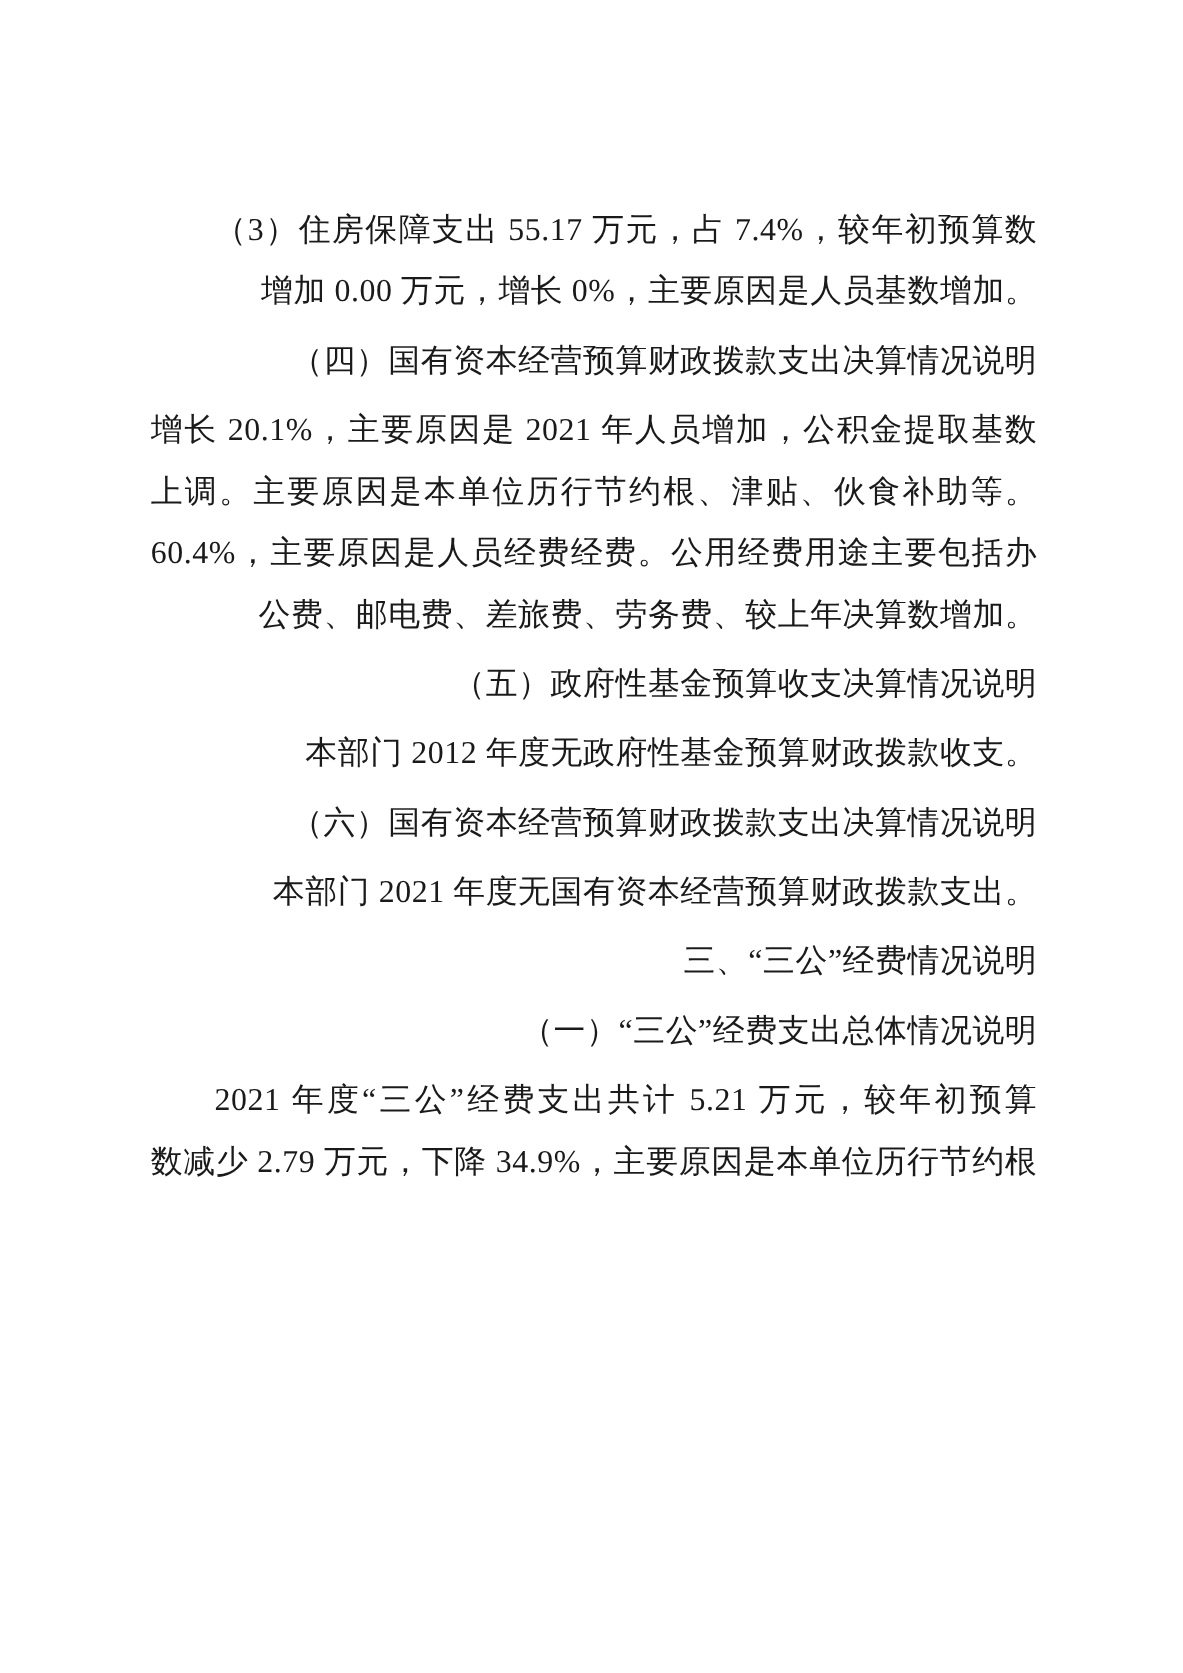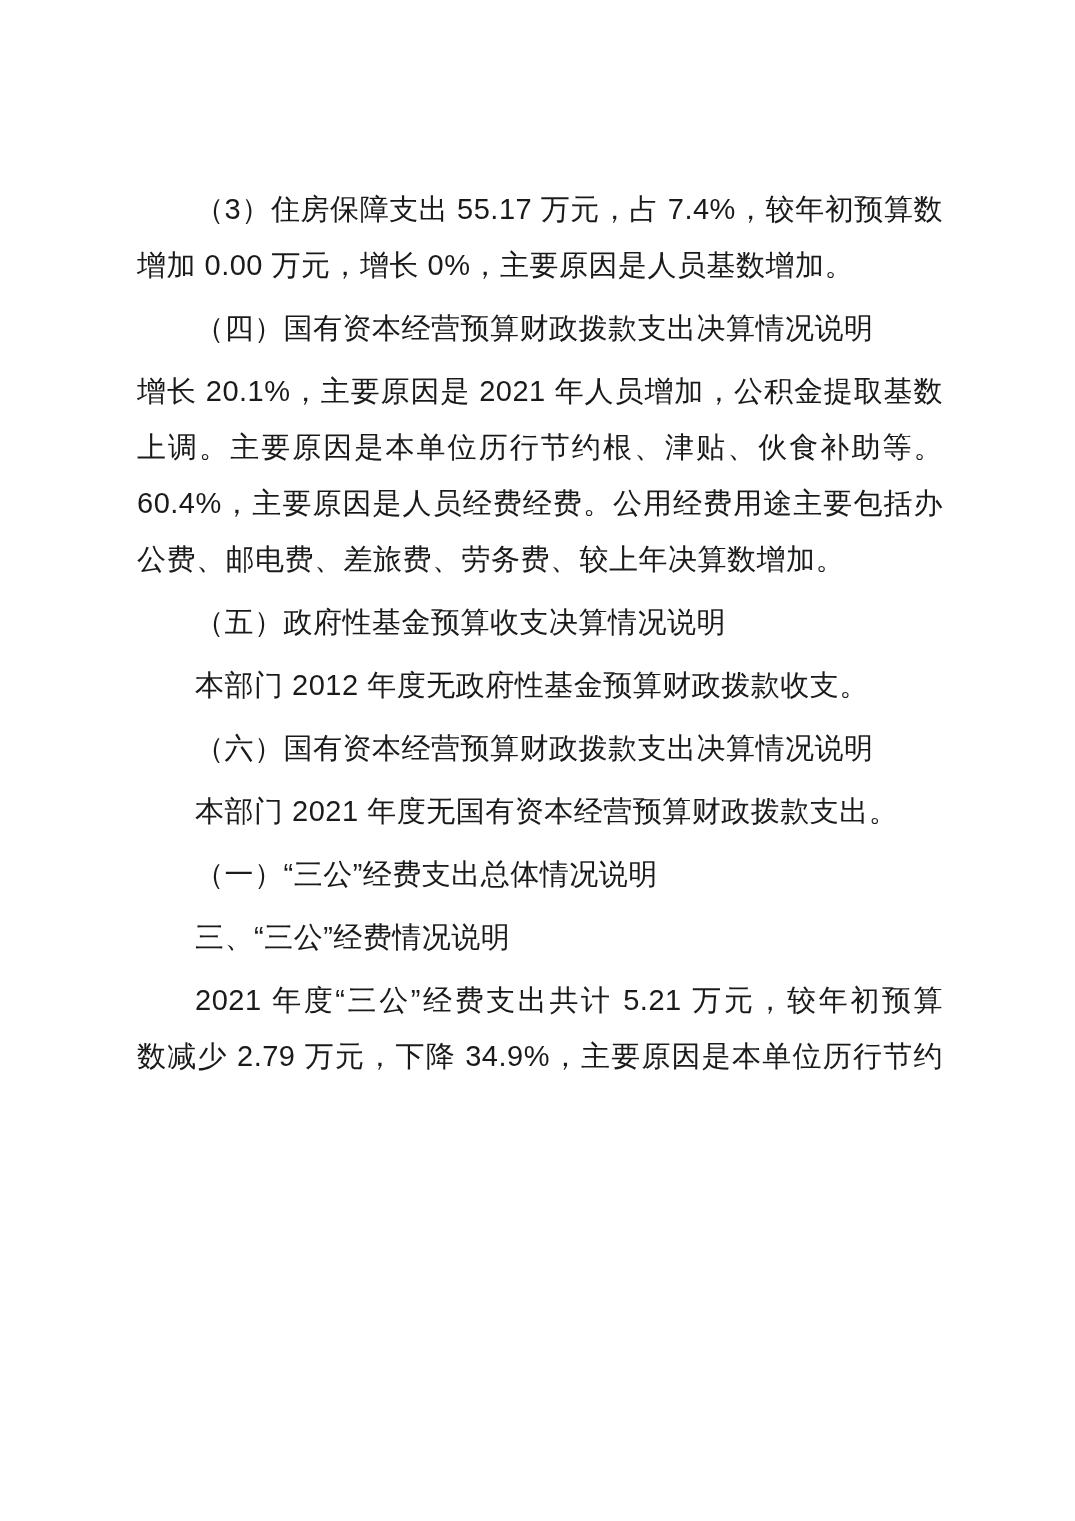--- a/index.html
+++ b/index.html
@@ -6,36 +6,36 @@
     margin: 0;
     padding: 0;
     background: #ffffff;
   }
   .page {
     position: relative;
     width: 1075px;
     height: 1521px;
     background: #ffffff;
     overflow: hidden;
-    font-family: Liberation Sans, sans-serif;
+    font-family: Liberation Serif, serif;
   }
   .doc-body {
     position: absolute;
     left: 137px;
     top: 181px;
     width: 806px;
   }
   .paragraph {
     margin: 0 0 7px 0;
   }
   .line {
     font-size: 29px;
     line-height: 56px;
     height: 56px;
-    text-align: left;
+    text-align: right;
     white-space: nowrap;
     letter-spacing: 0.5px;
   }
   .line.indent {
     text-indent: 2em;
   }
   .line.justify {
     white-space: normal;
     text-align: justify;
     text-align-last: justify;
@@ -66,23 +66,23 @@
       <div class="paragraph">
         <div class="line indent">本部门 2012 年度无政府性基金预算财政拨款收支。</div>
       </div>
       <div class="paragraph">
         <div class="line indent">（六）国有资本经营预算财政拨款支出决算情况说明</div>
       </div>
       <div class="paragraph">
         <div class="line indent">本部门 2021 年度无国有资本经营预算财政拨款支出。</div>
       </div>
       <div class="paragraph">
-        <div class="line indent">（一）“三公”经费支出总体情况说明</div>
+        <div class="line indent">三、“三公”经费情况说明</div>
       </div>
       <div class="paragraph">
-        <div class="line indent">三、“三公”经费情况说明</div>
+        <div class="line indent">（一）“三公”经费支出总体情况说明</div>
       </div>
       <div class="paragraph">
         <div class="line indent justify">2021 年度“三公”经费支出共计 5.21 万元，较年初预算</div>
         <div class="line justify">数减少 2.79 万元，下降 34.9%，主要原因是本单位历行节约根</div>
       </div>
     </div>
 </div>
 
 </body></html>

